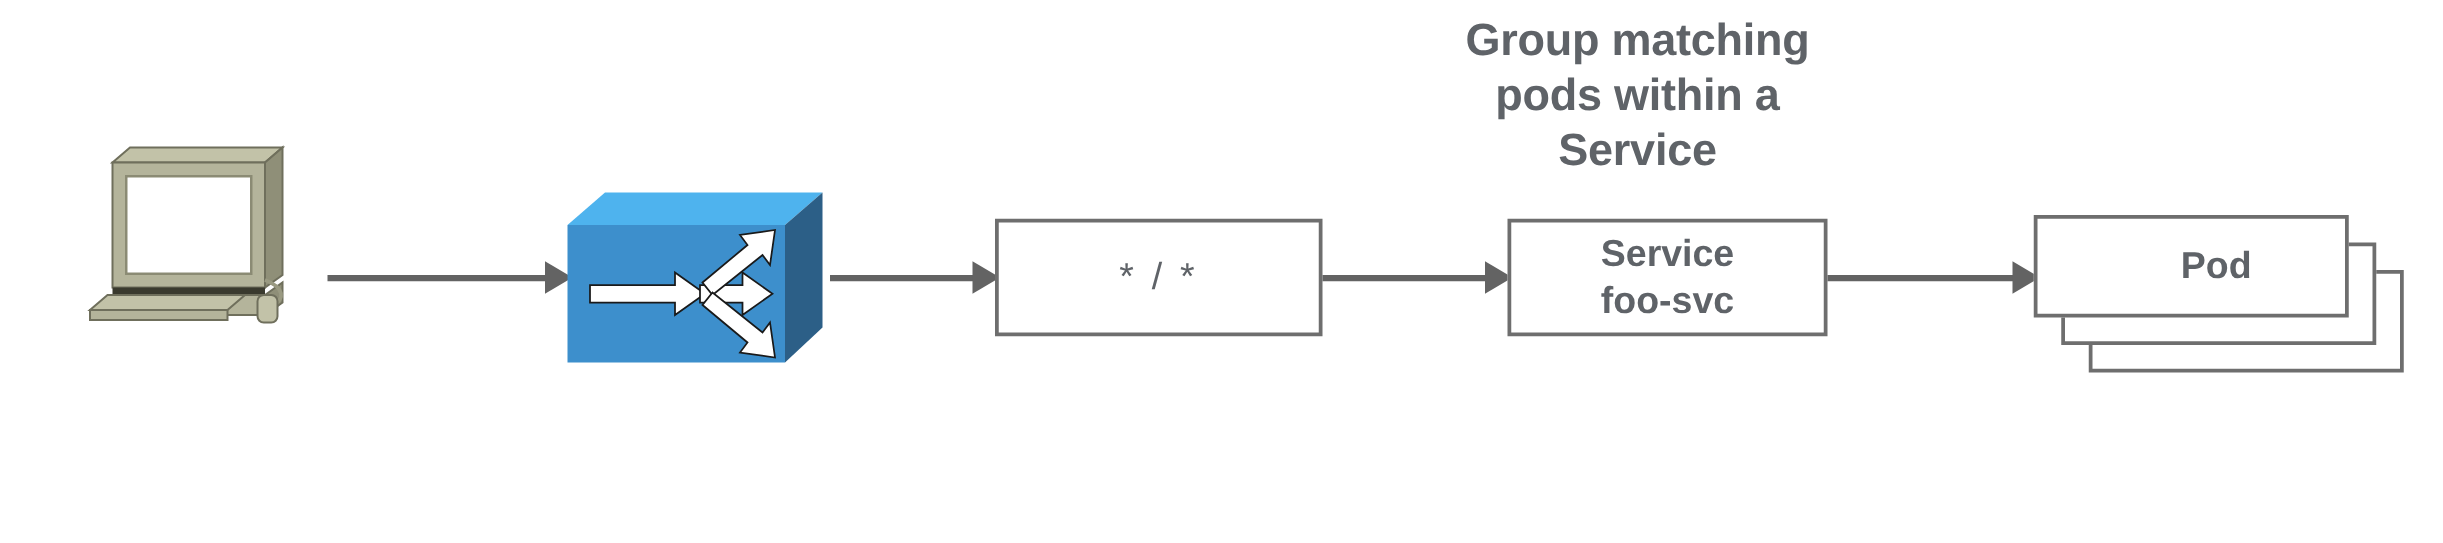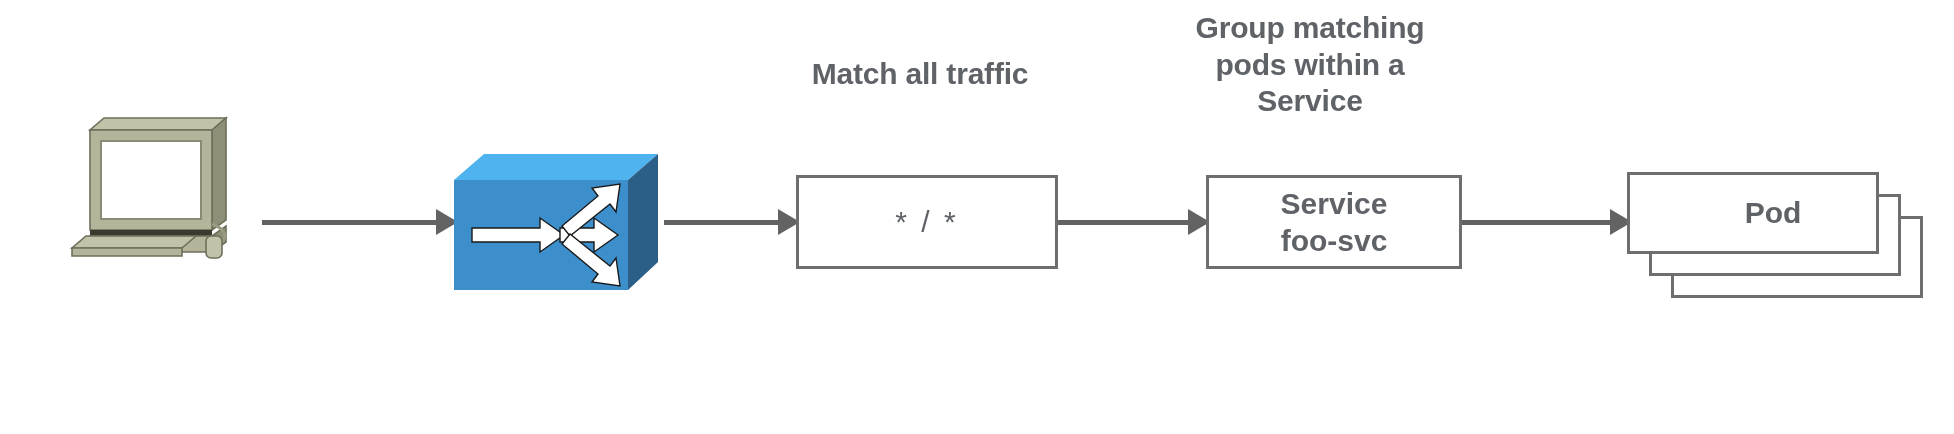--- a/index.html
+++ b/index.html
@@ -23,21 +23,21 @@
     position: absolute;
     color: #5f6368;
     font-weight: bold;
     text-align: center;
     line-height: 1.22;
     letter-spacing: -0.2px;
     white-space: pre-line;
   }
   #caption-lb      { left: 430px;  top: 36px;  width: 220px; font-size: 30px; }
   #caption-match   { left: 770px;  top: 56px;  width: 300px; font-size: 30px; }
-  #caption-group   { left: 1150px; top: 10px;  width: 320px; font-size: 30px; }
+  #caption-group   { left: 1150px; top: 10px;  width: 320px; font-size: 36px; }
 
   
   .node-box {
     position: absolute;
     box-sizing: border-box;
     border: 3px solid #6e6e6e;
     background: #ffffff;
     display: flex;
     align-items: center;
     justify-content: center;
@@ -102,21 +102,20 @@
   
   #workstation { position: absolute; left: 62px; top: 108px; width: 176px; height: 152px; }
   #ws-svg { display: block; width: 176px; height: 152px; }
 </style>
 </head>
 <body>
 
 <div id="canvas">
 
 
-  <div class="caption" id="caption-match">Match all traffic</div>
 
   <div class="caption" id="caption-group">Group matching
 pods within a
 Service</div>
 
   <div id="workstation">
     <svg id="ws-svg" viewBox="0 0 176 152">
 
       <polygon points="28,22 150,22 164,10 42,10" fill="#c2c2a8" stroke="#6f6f5c" stroke-width="1.6"></polygon>
 

